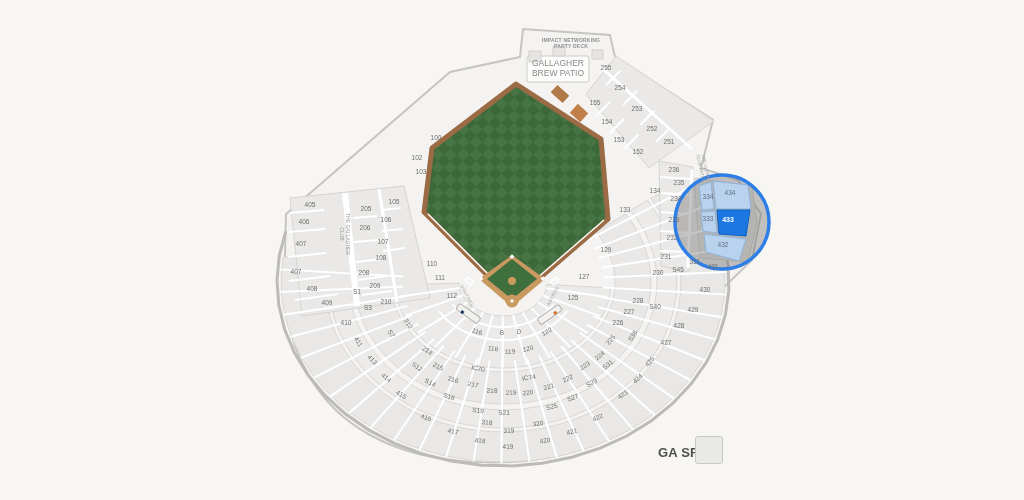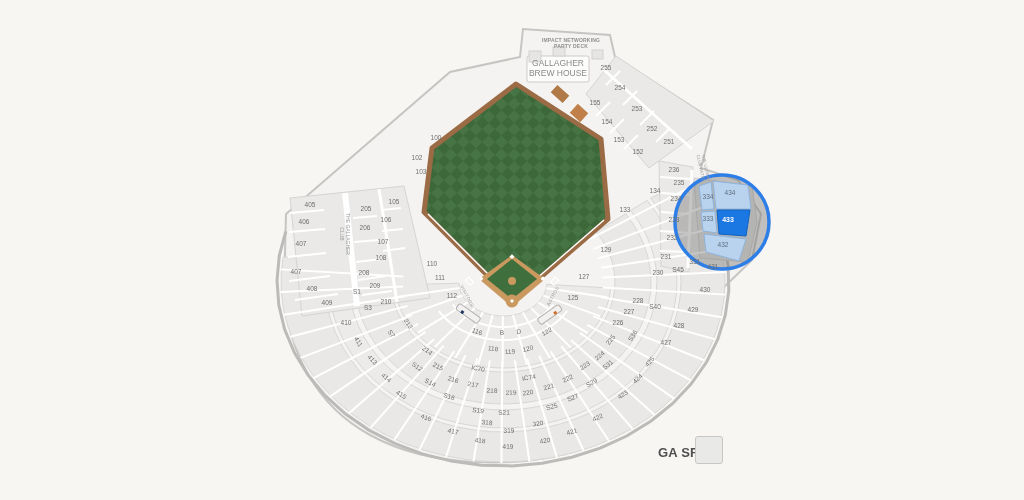--- a/index.html
+++ b/index.html
@@ -299,21 +299,21 @@
       <span class="sec" style="left: 655px; top: 307px; transform: translate(-50%, -50%) rotate(0deg);">S40</span>
       <span class="sec" style="left: 678px; top: 270px; transform: translate(-50%, -50%) rotate(0deg);">S45</span>
     </div>
 
   <div class="vlabel v-partydeck" style="left:571px;top:44px;">
     <div>IMPACT NETWORKING</div>
     <div>PARTY DECK</div>
   </div>
   <div class="vlabel v-brew" style="left:558px;top:69px;">
     <div>GALLAGHER</div>
-    <div>BREW HOUSE</div>
+    <div>BREW PATIO</div>
   </div>
   <div class="vlabel v-gallagher" style="left:344px;top:234px;">
     <div>THE GALLAGHER</div>
     <div>CLUB</div>
   </div>
   <div class="vlabel v-ultra" style="left:703px;top:167px;">
     <div>THE ULTRA</div>
     <div>CLUB PATIO</div>
   </div>
   <div class="vlabel v-dugL" style="left:467px;top:296px;">VISITORS</div>

